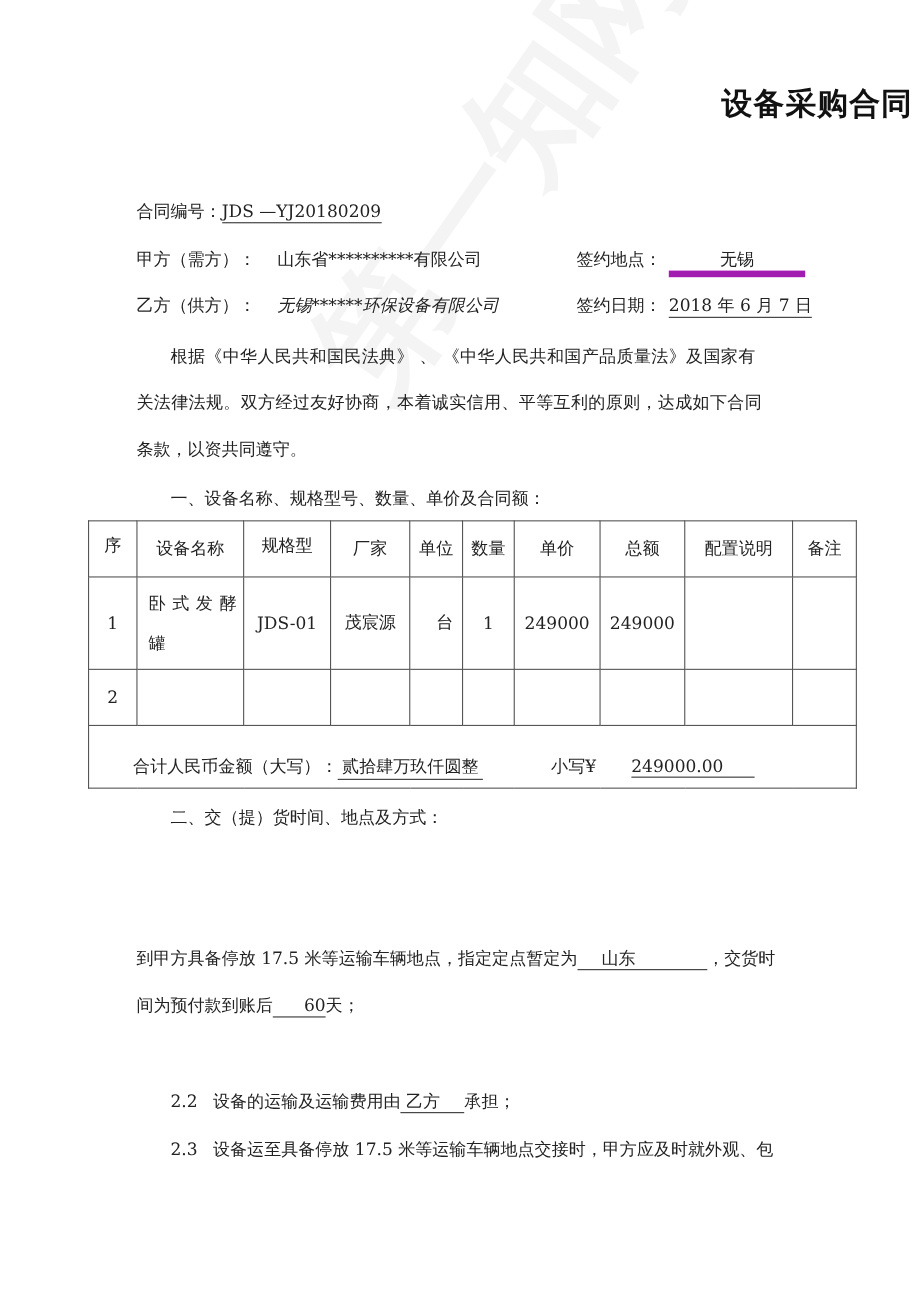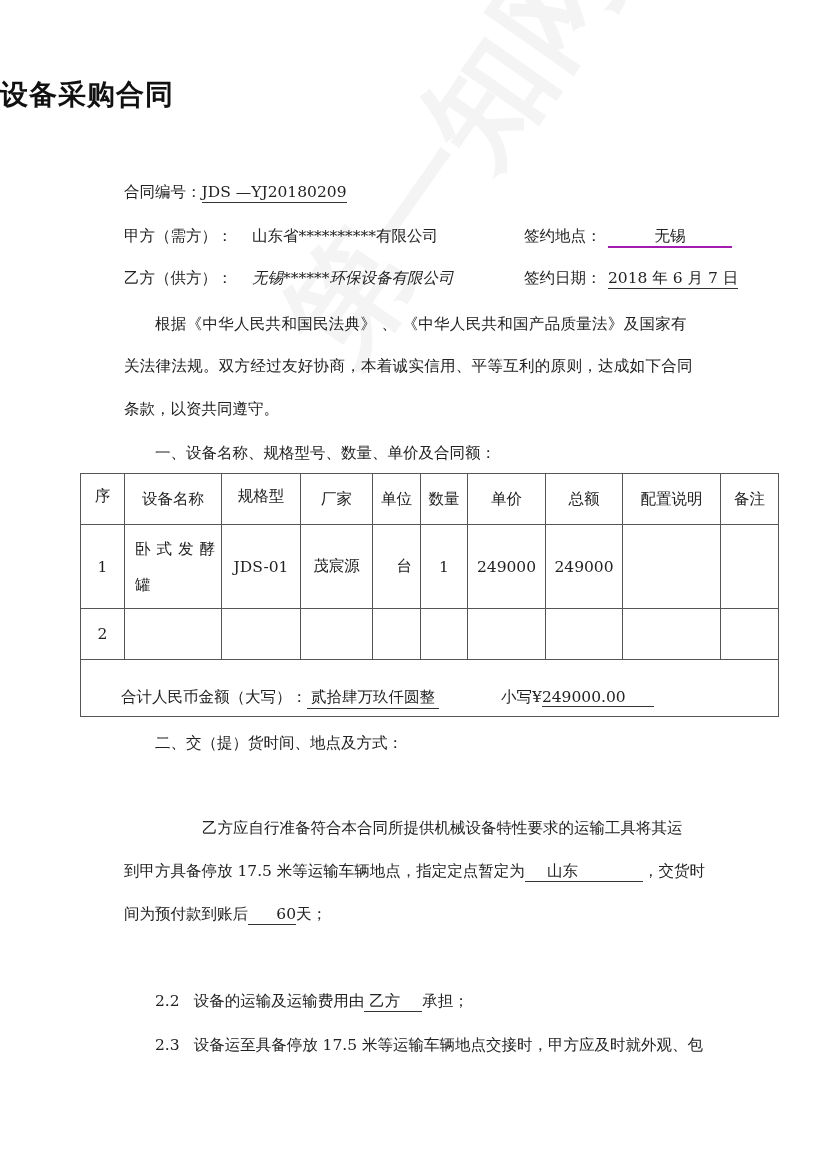--- a/index.html
+++ b/index.html
@@ -3,21 +3,21 @@
 <meta charset="utf-8">
 <style>
   html, body { margin: 0; padding: 0; }
   body {
     width: 830px; height: 1174px; background: #ffffff; position: relative; overflow: hidden;
     font-family: "DejaVu Serif", "Liberation Serif", serif; color: #222;
   }
   .page { position: absolute; left: 0; top: 0; width: 830px; height: 1174px; }
   .abs { position: absolute; white-space: nowrap; font-size: 15.5px; line-height: 20px; }
   .title {
-    position: absolute; left: 0; top: 76px; width: 830px; text-align: left;
+    position: absolute; left: 0; top: 76px; width: 830px; text-align: right;
     font-family: "DejaVu Sans", "Liberation Sans", sans-serif;
     font-size: 28px; font-weight: bold; color: #111; letter-spacing: 1px;
   }
   .ul { border-bottom: 1px solid #333; display: inline-block; }
   .watermark {
     position: absolute; pointer-events: none; color: rgba(0,0,0,0.045);
     font-family: "DejaVu Sans", sans-serif; font-weight: bold;
   }
   table.equip {
     position: absolute; left: 80px; top: 473px; border-collapse: collapse;
@@ -36,21 +36,21 @@
 
   <div class="title">设备采购合同</div>
 
   <div class="abs" style="left:124px; top:182px;">
     <span>合同编号：</span><span class="ul">JDS —YJ20180209</span>
   </div>
 
   <div class="abs" style="left:124px; top:226px;">甲方（需方）：</div>
   <div class="abs" style="left:252px; top:226px;">山东省**********有限公司</div>
   <div class="abs" style="left:524px; top:226px;">签约地点：</div>
-  <div class="abs" style="left:608px; top:226px; width:124px; text-align:center; border-bottom:2px solid #a21caf;">无锡</div>
+  <div class="abs" style="left:608px; top:226px; width:124px; text-align:center; border-bottom:6px solid #a21caf;">无锡</div>
 
   <div class="abs" style="left:124px; top:268px;">乙方（供方）：</div>
   <div class="abs" style="left:252px; top:268px;font-style:italic;">无锡******环保设备有限公司</div>
   <div class="abs" style="left:524px; top:268px;">签约日期：</div>
   <div class="abs" style="left:608px; top:268px; border-bottom:1px solid #333;">2018 年 6 月 7 日</div>
 
   <div class="abs" style="left:124px; top:356px; letter-spacing:0.3px;">关法律法规。双方经过友好协商，本着诚实信用、平等互利的原则，达成如下合同</div>
   <div class="abs" style="left:155px; top:314px; letter-spacing:0.3px;">根据《中华人民共和国民法典》 、 《中华人民共和国产品质量法》及国家有</div>
   <div class="abs" style="left:124px; top:399px;">条款，以资共同遵守。</div>
 
@@ -101,30 +101,29 @@
       <td></td>
       <td></td>
       <td></td>
       <td></td>
       <td></td>
       <td></td>
       <td></td>
     </tr>
     <tr class="total-row" style="height:57px;">
       <td colspan="10" style="padding-left:40px;">
-        <span>合计人民币金额（大写）：</span><span class="ul" style="padding:0 4px;margin-top:20px;">贰拾肆万玖仟圆整</span><span style="display:inline-block; width:62px;"></span><span>小写¥</span><span class="ul" style="padding-right:28px;">249000.00</span>
+        <span>合计人民币金额（大写）：</span><span class="ul" style="padding:0 4px;margin-top:20px;">贰拾肆万玖仟圆整</span><span style="display:inline-block; width:62px;"></span><span>小写¥</span><span class="ul" style="padding-right:28px;margin-left:32px;">249000.00</span>
       </td>
     </tr>
   </tbody>
     </table>
 
   <div class="abs" style="left:155px; top:733px;">二、交（提）货时间、地点及方式：</div>
 
 
-  <div class="abs" style="left:202px; top:818px;">乙方应自行准备符合本合同所提供机械设备特性要求的运输工具将其运</div>
   <div class="abs" style="left:124px; top:861px;">
     <span>到甲方具备停放 17.5 米等运输车辆地点，指定定点暂定为</span><span class="ul" style="width:118px; padding-left:22px; box-sizing:border-box;">山东</span><span>，交货时</span>
   </div>
   <div class="abs" style="left:124px; top:904px;">
     <span>间为预付款到账后</span><span class="ul" style="width:48px; text-align:right;">60</span><span>天；</span>
   </div>
 
 
   <div class="abs" style="left:155px; top:991px;">
     <span>2.2</span><span style="display:inline-block;width:14px;"></span><span>设备的运输及运输费用由</span><span class="ul" style="width:58px; padding-left:5px; box-sizing:border-box;">乙方</span><span>承担；</span>

